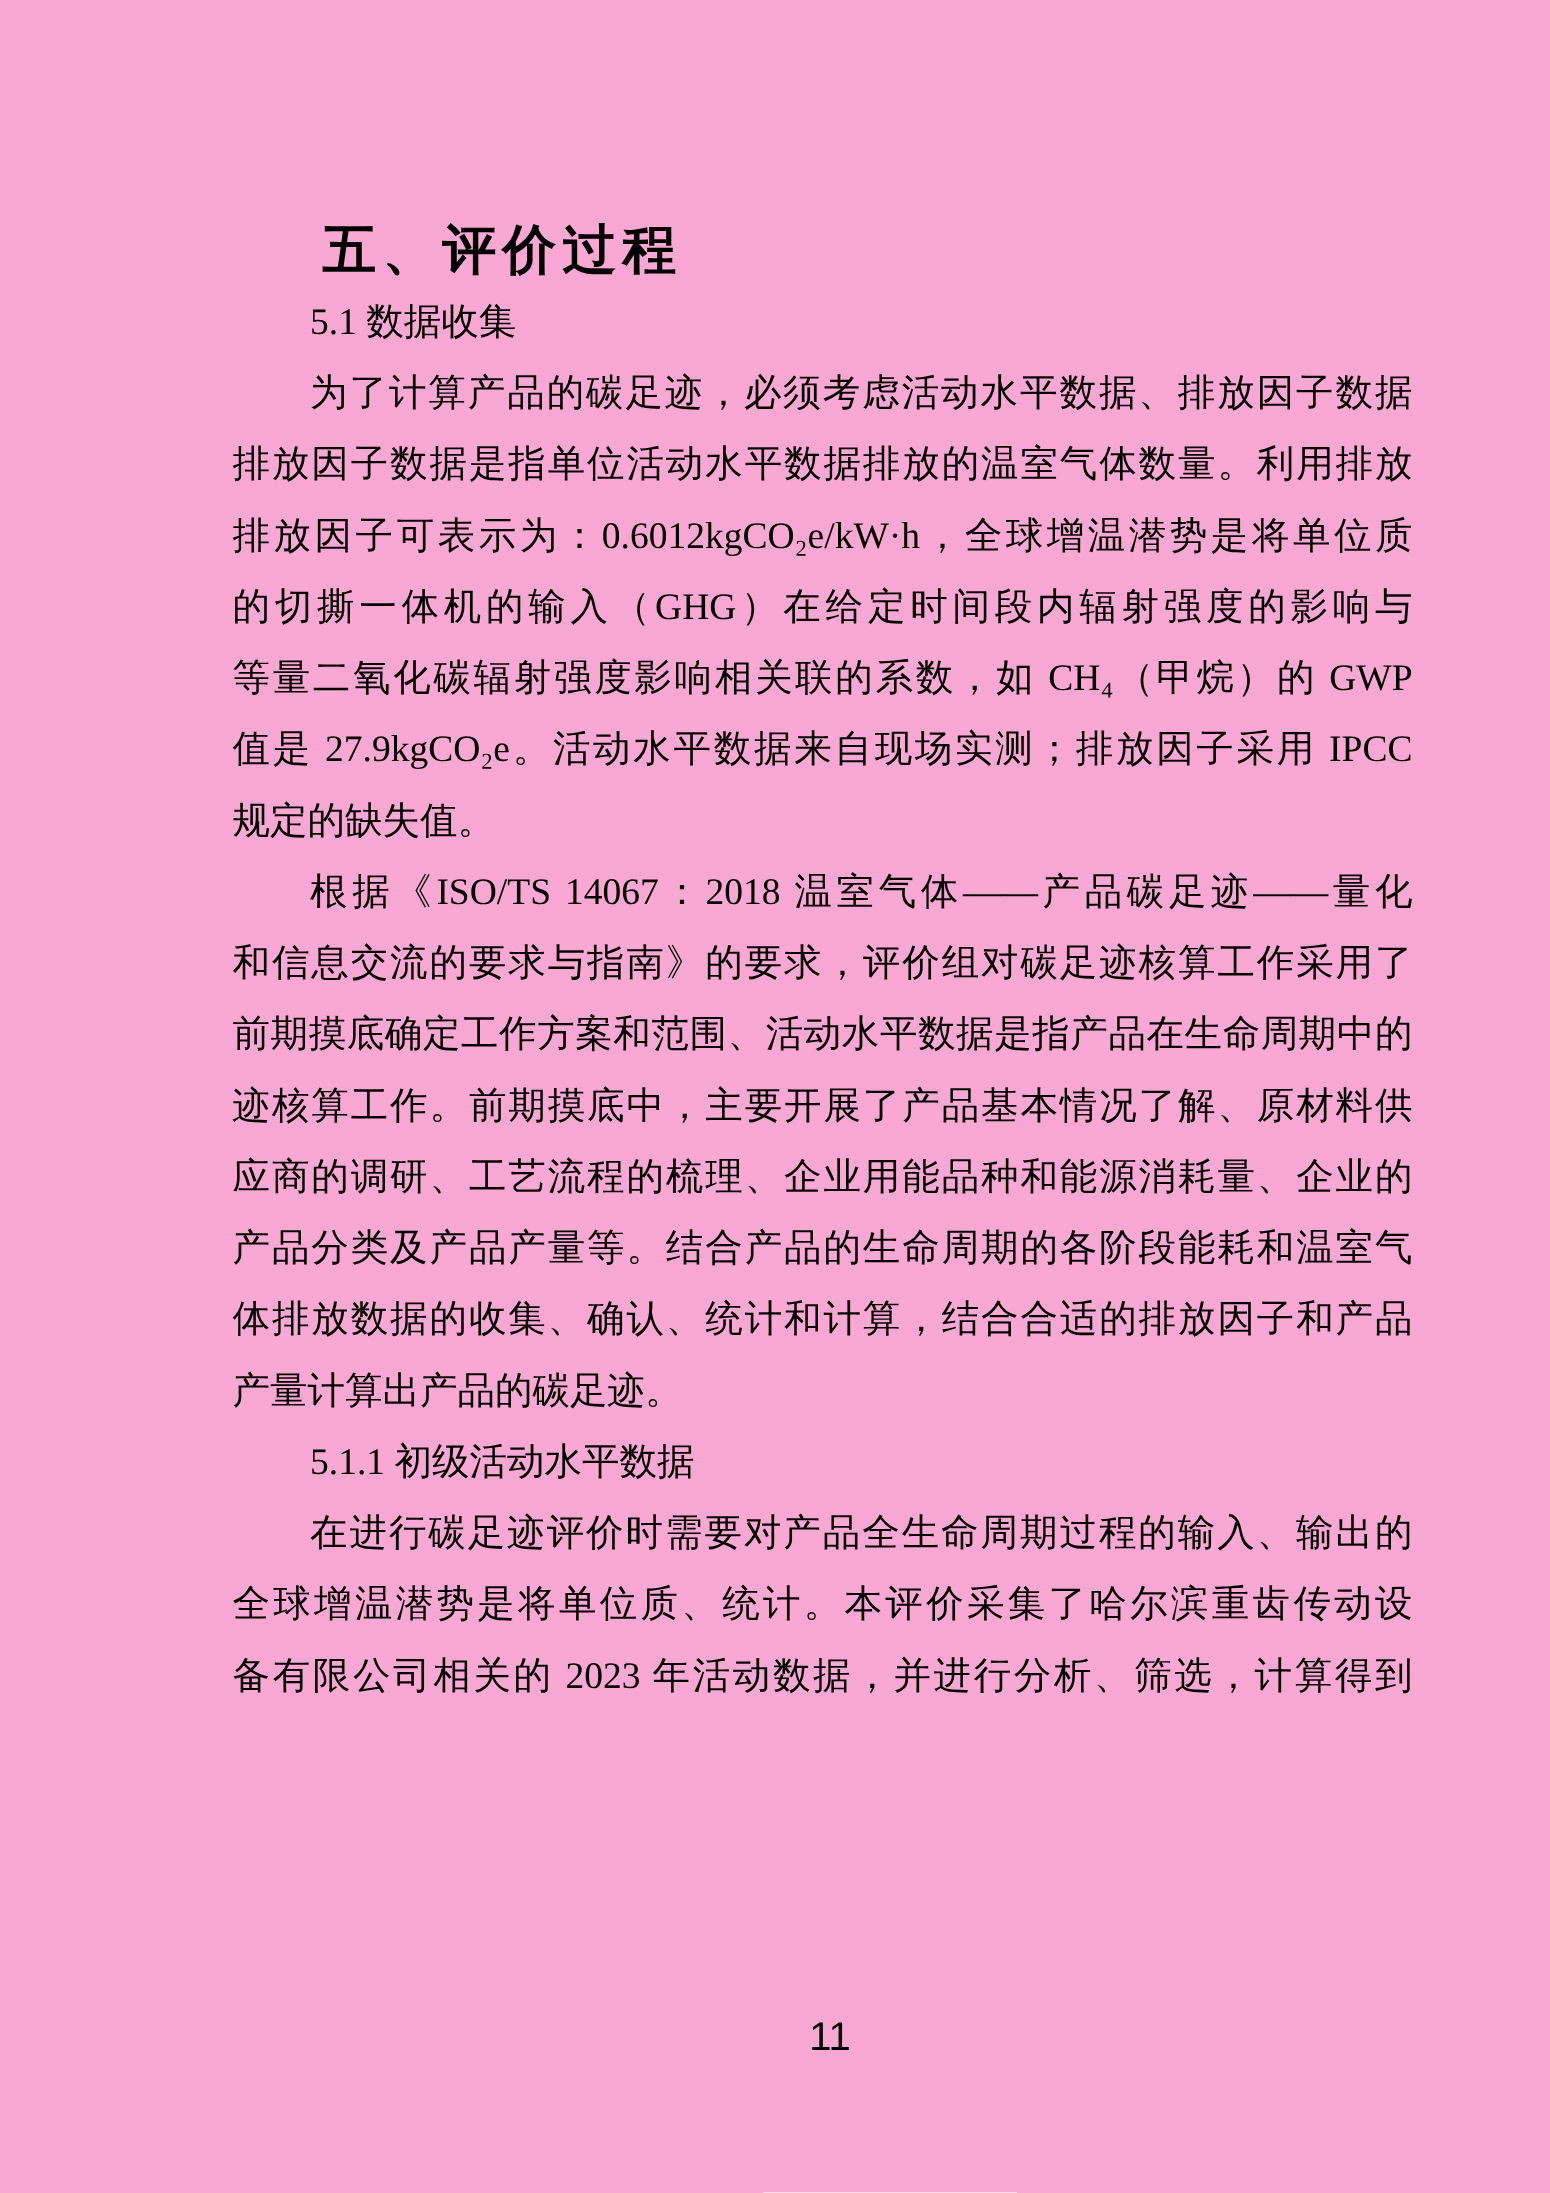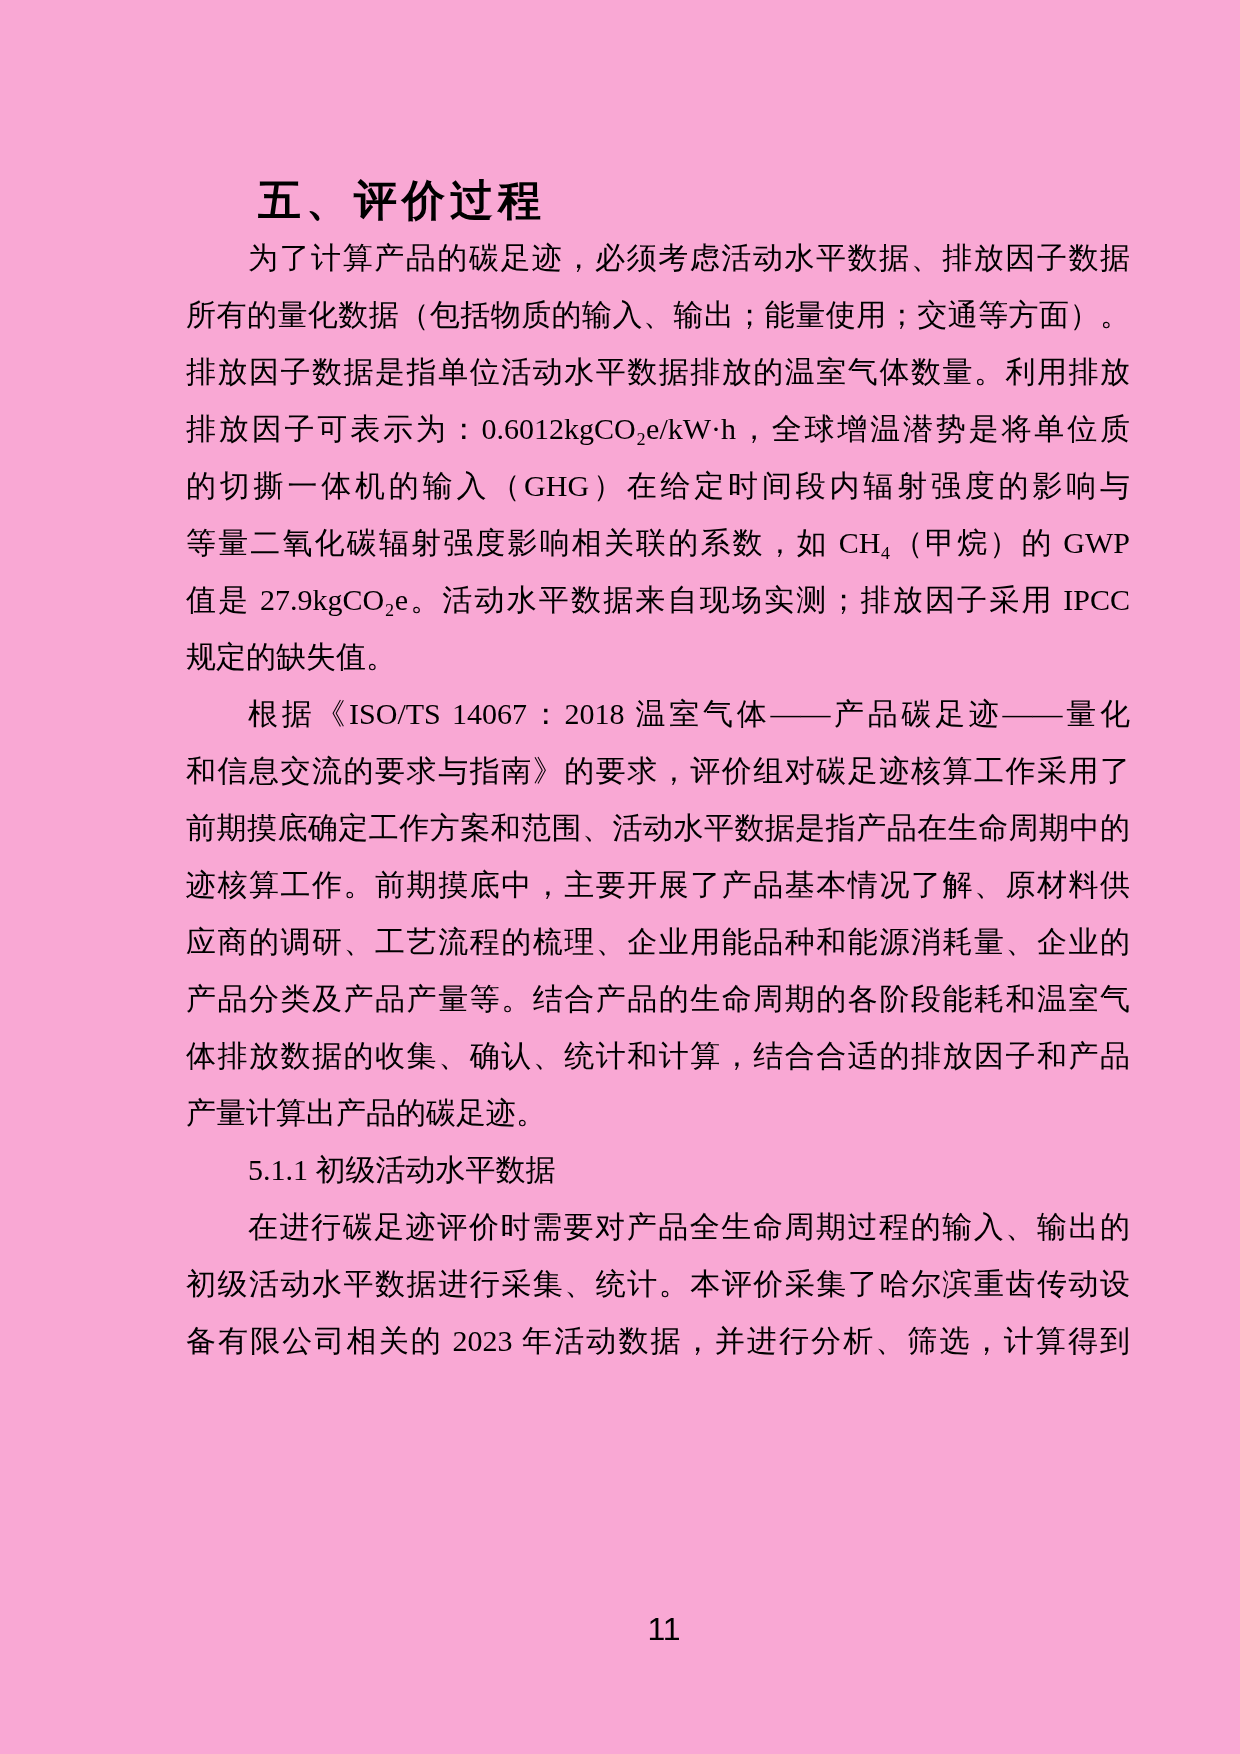--- a/index.html
+++ b/index.html
@@ -63,35 +63,35 @@
     padding-left: 44px;
   }
 </style>
 </head>
 <body>
 
 <div class="page">
   <div class="textcol">
     <h1 class="doc-heading">五、评价过程</h1>
 
+  <div class="line indent">5.1 数据收集</div>
       <div class="line indent justify">为了计算产品的碳足迹，必须考虑活动水平数据、排放因子数据</div>
-      <div class="line justify">所有的量化数据（包括物质的输入、输出；能量使用；交通等方面）。</div>
       <div class="line justify">排放因子数据是指单位活动水平数据排放的温室气体数量。利用排放</div>
       <div class="line justify">排放因子可表示为：0.6012kgCO₂e/kW·h，全球增温潜势是将单位质</div>
       <div class="line justify">的切撕一体机的输入（GHG）在给定时间段内辐射强度的影响与</div>
       <div class="line justify">等量二氧化碳辐射强度影响相关联的系数，如 CH₄（甲烷）的 GWP</div>
       <div class="line justify">值是 27.9kgCO₂e。活动水平数据来自现场实测；排放因子采用 IPCC</div>
       <div class="line">规定的缺失值。</div>
       <div class="line indent justify">根据《ISO/TS 14067：2018 温室气体——产品碳足迹——量化</div>
       <div class="line justify">和信息交流的要求与指南》的要求，评价组对碳足迹核算工作采用了</div>
       <div class="line justify">前期摸底确定工作方案和范围、活动水平数据是指产品在生命周期中的</div>
       <div class="line justify">迹核算工作。前期摸底中，主要开展了产品基本情况了解、原材料供</div>
       <div class="line justify">应商的调研、工艺流程的梳理、企业用能品种和能源消耗量、企业的</div>
       <div class="line justify">产品分类及产品产量等。结合产品的生命周期的各阶段能耗和温室气</div>
       <div class="line justify">体排放数据的收集、确认、统计和计算，结合合适的排放因子和产品</div>
       <div class="line">产量计算出产品的碳足迹。</div>
       <div class="line indent">5.1.1 初级活动水平数据</div>
       <div class="line indent justify">在进行碳足迹评价时需要对产品全生命周期过程的输入、输出的</div>
-      <div class="line justify">初级活动水平数据进行采集、统计。本评价采集了哈尔滨重齿传动设</div>
+      <div class="line justify">全球增温潜势是将单位质、统计。本评价采集了哈尔滨重齿传动设</div>
       <div class="line justify">备有限公司相关的 2023 年活动数据，并进行分析、筛选，计算得到</div>
     </div>
   <div class="page-num">11</div>
 </div>
 
 </body></html>

